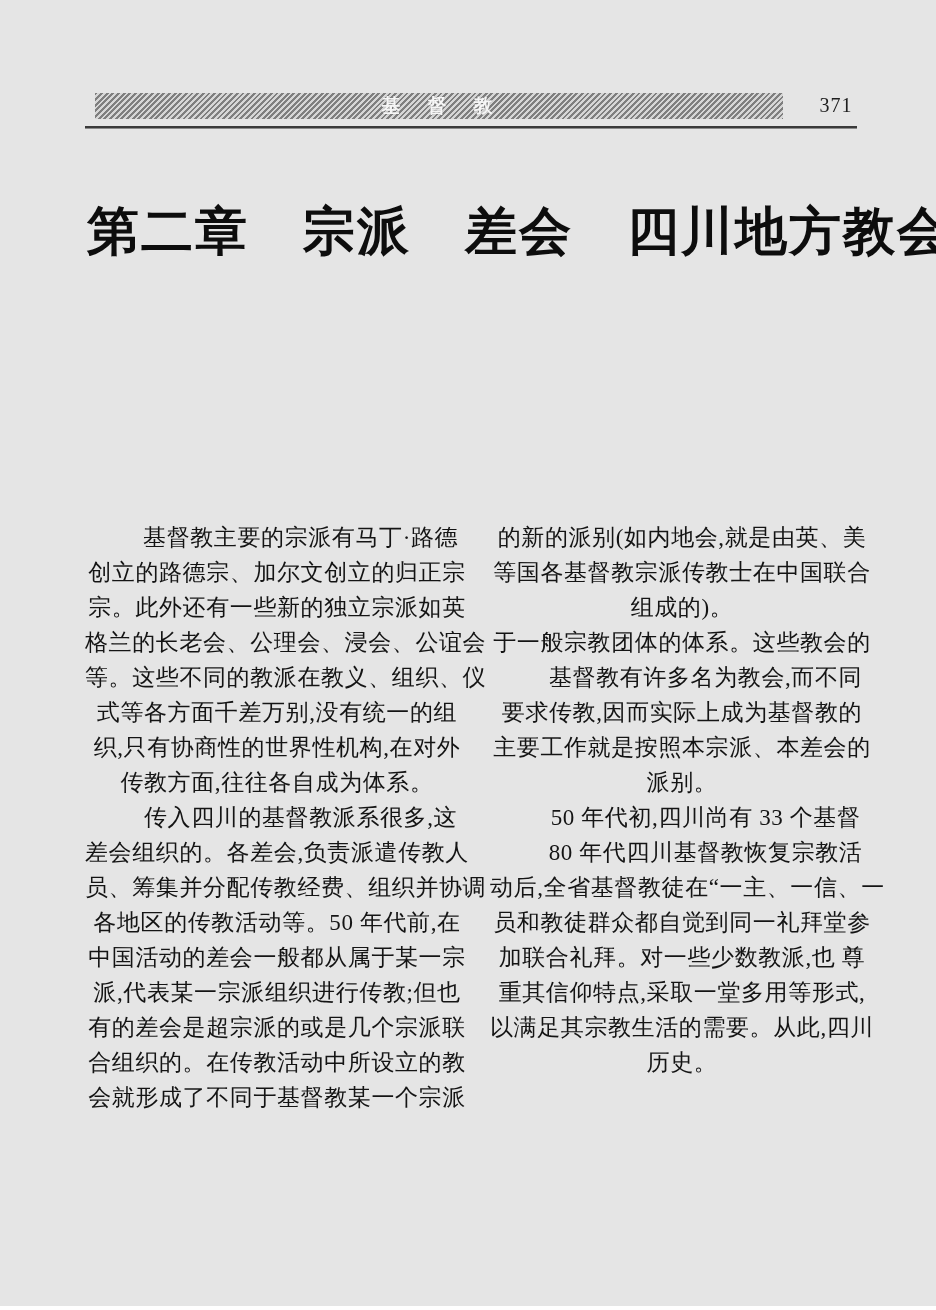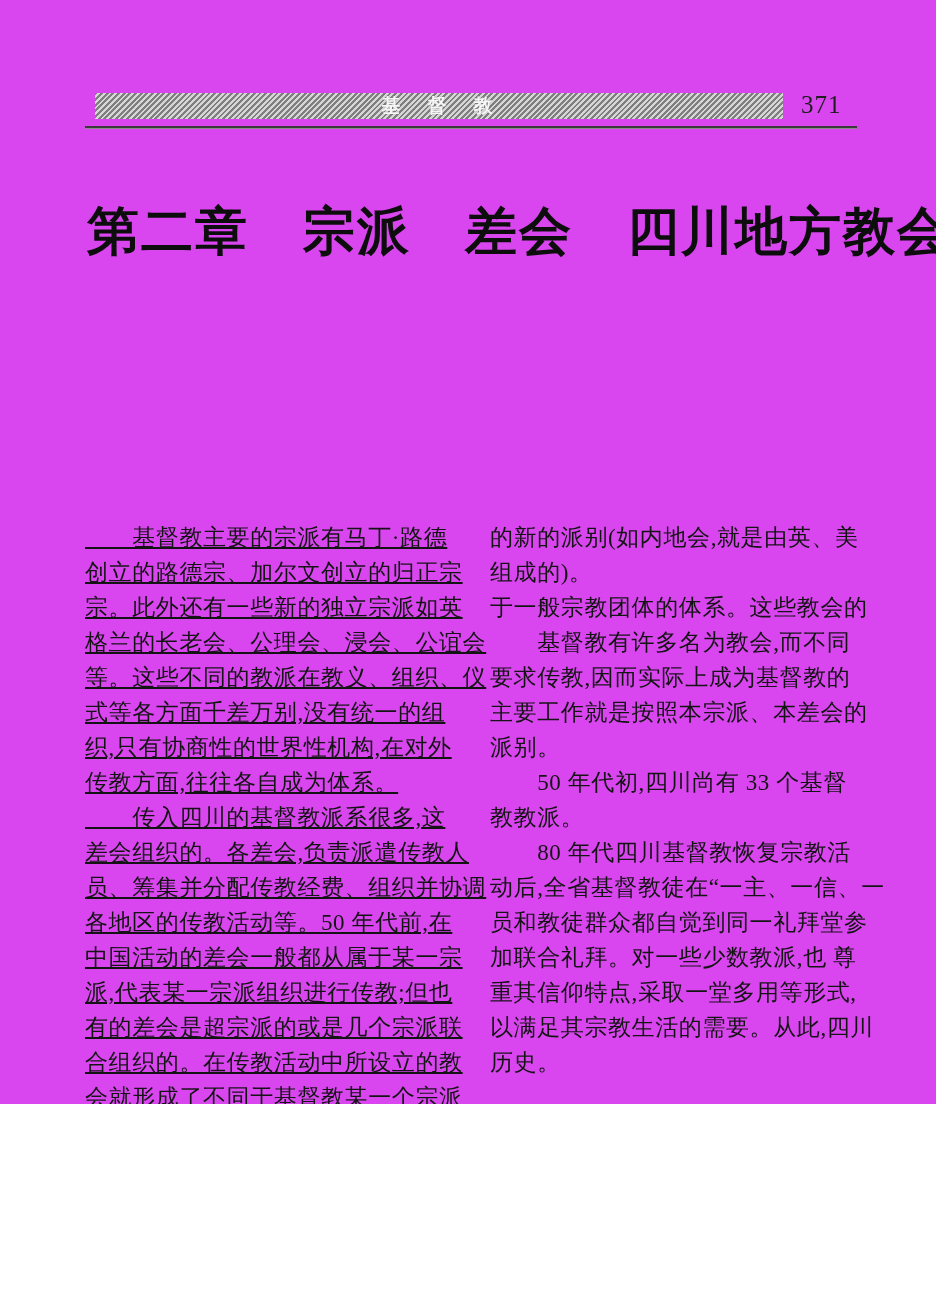--- a/index.html
+++ b/index.html
@@ -3,25 +3,26 @@
 <meta charset="utf-8">
 <style>
   html, body {
     margin: 0;
     padding: 0;
     background: #ffffff;
   }
   .page {
     position: relative;
     width: 936px;
-    height: 1104px;
-    background: #d946ef;
+    height: 1306px;
+    background: #e5e5e5;
     overflow: hidden;
     font-family: "Liberation Serif", "DejaVu Serif", serif;
     color: #131313;
+    text-align: center;
   }
   
   .running-band {
     position: absolute;
     left: 95px;
     top: 93px;
     width: 688px;
     height: 26px;
     background: repeating-linear-gradient(
       135deg,
@@ -40,21 +41,21 @@
     color: rgba(255,255,255,0.93);
     text-shadow: 0 0 1px rgba(90,90,90,0.6);
     letter-spacing: 4px;
     white-space: nowrap;
   }
   .page-number {
     position: absolute;
     left: 801px;
     top: 92px;
     width: 70px;
-    font-size: 25px;
+    font-size: 20px;
     line-height: 26px;
     color: #1e1e1e;
     font-family: "Liberation Serif", "DejaVu Serif", serif;
     letter-spacing: 1px;
   }
   .header-rule {
     position: absolute;
     left: 85px;
     top: 126px;
     width: 772px;
@@ -74,21 +75,21 @@
     letter-spacing: 2px;
     color: #0d0d0d;
     white-space: nowrap;
   }
   
   .column {
     position: absolute;
     top: 520px;
     width: 384px;
   }
-  .column.left  { left: 85px; text-decoration: underline; }
+  .column.left  { left: 85px; }
   .column.right { left: 490px; }
   .text-line {
     height: 35px;
     line-height: 35px;
     font-size: 23px;
     letter-spacing: 0.6px;
     white-space: nowrap;
     color: #141414;
   }
 </style>
@@ -122,28 +123,28 @@
         <div class="text-line">员、筹集并分配传教经费、组织并协调</div>
         <div class="text-line">各地区的传教活动等。50 年代前,在</div>
         <div class="text-line">中国活动的差会一般都从属于某一宗</div>
         <div class="text-line">派,代表某一宗派组织进行传教;但也</div>
         <div class="text-line">有的差会是超宗派的或是几个宗派联</div>
         <div class="text-line">合组织的。在传教活动中所设立的教</div>
         <div class="text-line">会就形成了不同于基督教某一个宗派</div>
       </div>
     <div class="column right">
         <div class="text-line">的新的派别(如内地会,就是由英、美</div>
+        <div class="text-line">等国各基督教宗派传教士在中国联合</div>
         <div class="text-line">组成的)。</div>
         <div class="text-line">于一般宗教团体的体系。这些教会的</div>
         <div class="text-line">　　基督教有许多名为教会,而不同</div>
         <div class="text-line">要求传教,因而实际上成为基督教的</div>
         <div class="text-line">主要工作就是按照本宗派、本差会的</div>
         <div class="text-line">派别。</div>
         <div class="text-line">　　50 年代初,四川尚有 33 个基督</div>
-        <div class="text-line">教教派。</div>
         <div class="text-line">　　80 年代四川基督教恢复宗教活</div>
         <div class="text-line">动后,全省基督教徒在“一主、一信、一</div>
         <div class="text-line">员和教徒群众都自觉到同一礼拜堂参</div>
         <div class="text-line">加联合礼拜。对一些少数教派,也 尊</div>
         <div class="text-line">重其信仰特点,采取一堂多用等形式,</div>
         <div class="text-line">以满足其宗教生活的需要。从此,四川</div>
         <div class="text-line">历史。</div>
       </div>
   </main>
 

